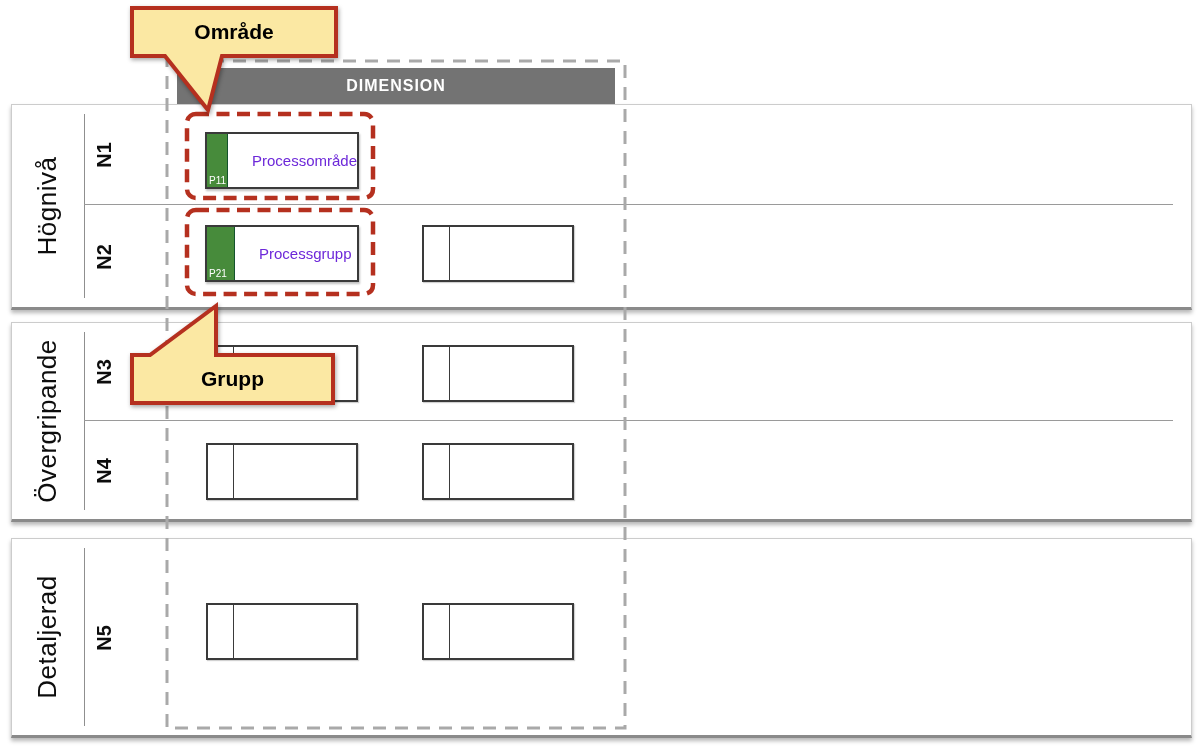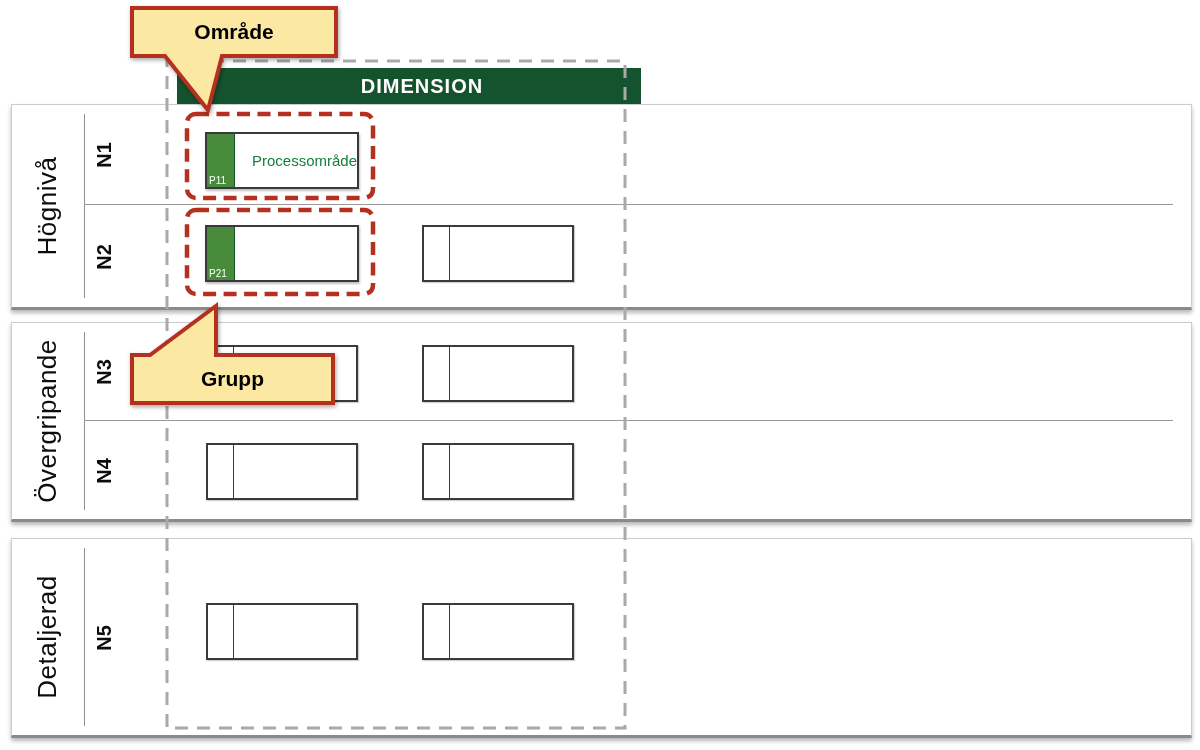--- a/index.html
+++ b/index.html
@@ -22,32 +22,32 @@
   .band-vline{position:absolute;left:72px;top:9px;bottom:9px;width:1px;background:#8f8f8f;}
   .row-divider{position:absolute;left:72px;right:18px;height:1px;background:#9a9a9a;}
   .n-label{
     position:absolute;left:92px;white-space:nowrap;
     transform:translate(-50%,-50%) rotate(-90deg);
     font-size:20px;font-weight:700;color:#0d0d0d;
   }
   
   .dim-header{
     position:absolute;left:177px;top:68px;width:438px;height:36px;
-    background:#14532d;color:#ffffff;font-size:20px;font-weight:700;
-    letter-spacing:1px;text-align:center;line-height:36px;z-index:3;padding-left:26px;
+    background:#737373;color:#ffffff;font-size:16px;font-weight:700;
+    letter-spacing:1px;text-align:center;line-height:36px;z-index:3;
   }
   
   .pbox{
     position:absolute;width:150px;height:53px;background:#ffffff;
     border:2px solid #3a3a3a;display:flex;z-index:4;
     box-shadow:1px 2px 2px rgba(0,0,0,0.25);
   }
   .pbox-green{position:relative;width:27px;background:#478B3B;border-right:1px solid #14532d;}
   .pbox-code{position:absolute;left:2px;bottom:1px;color:#ffffff;font-size:10px;font-weight:400;}
-  .pbox-label{flex:1;display:flex;align-items:center;padding-left:17px;font-size:15px;color:#15803d;}
+  .pbox-label{flex:1;display:flex;align-items:center;padding-left:24px;font-size:15px;color:#6d28d9;}
   .ebox{
     position:absolute;width:148px;height:53px;background:#ffffff;
     border:2px solid #3a3a3a;z-index:4;box-shadow:1px 1px 1px rgba(0,0,0,0.18);
   }
   .ebox-cell{width:25px;height:100%;border-right:1.5px solid #3a3a3a;}
   
   .overlay-svg{position:absolute;left:0;top:0;width:1200px;height:750px;z-index:6;pointer-events:none;}
   .callout-svg{position:absolute;left:0;top:0;width:1200px;height:750px;z-index:10;pointer-events:none;}
   .callout-shape{filter:drop-shadow(1px 2px 2px rgba(0,0,0,0.35));}
   .callout-label{
@@ -90,20 +90,21 @@
     <div class="pbox-green">
       <span class="pbox-code">P11</span>
     </div>
     <div class="pbox-label">Processområde</div>
   </div>
 
   <div class="pbox" style="left:205px;top:225px;">
     <div class="pbox-green">
       <span class="pbox-code">P21</span>
     </div>
+    <div class="pbox-label">Processgrupp</div>
   </div>
 
   <div class="ebox" style="left:422px;top:225px;">
       <div class="ebox-cell"></div>
     </div>
   <div class="ebox" style="left:206px;top:345px;">
       <div class="ebox-cell"></div>
     </div>
   <div class="ebox" style="left:422px;top:345px;">
       <div class="ebox-cell"></div>

